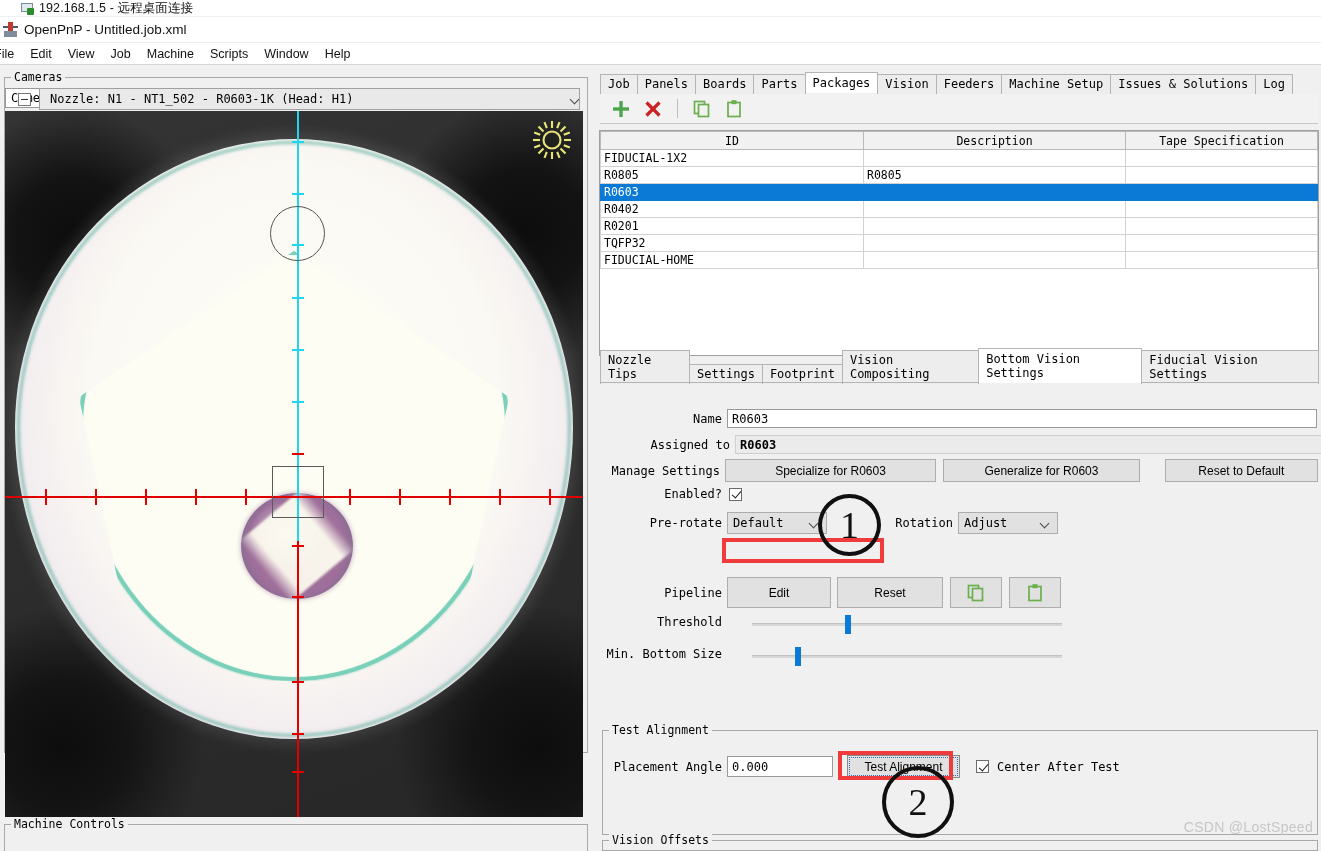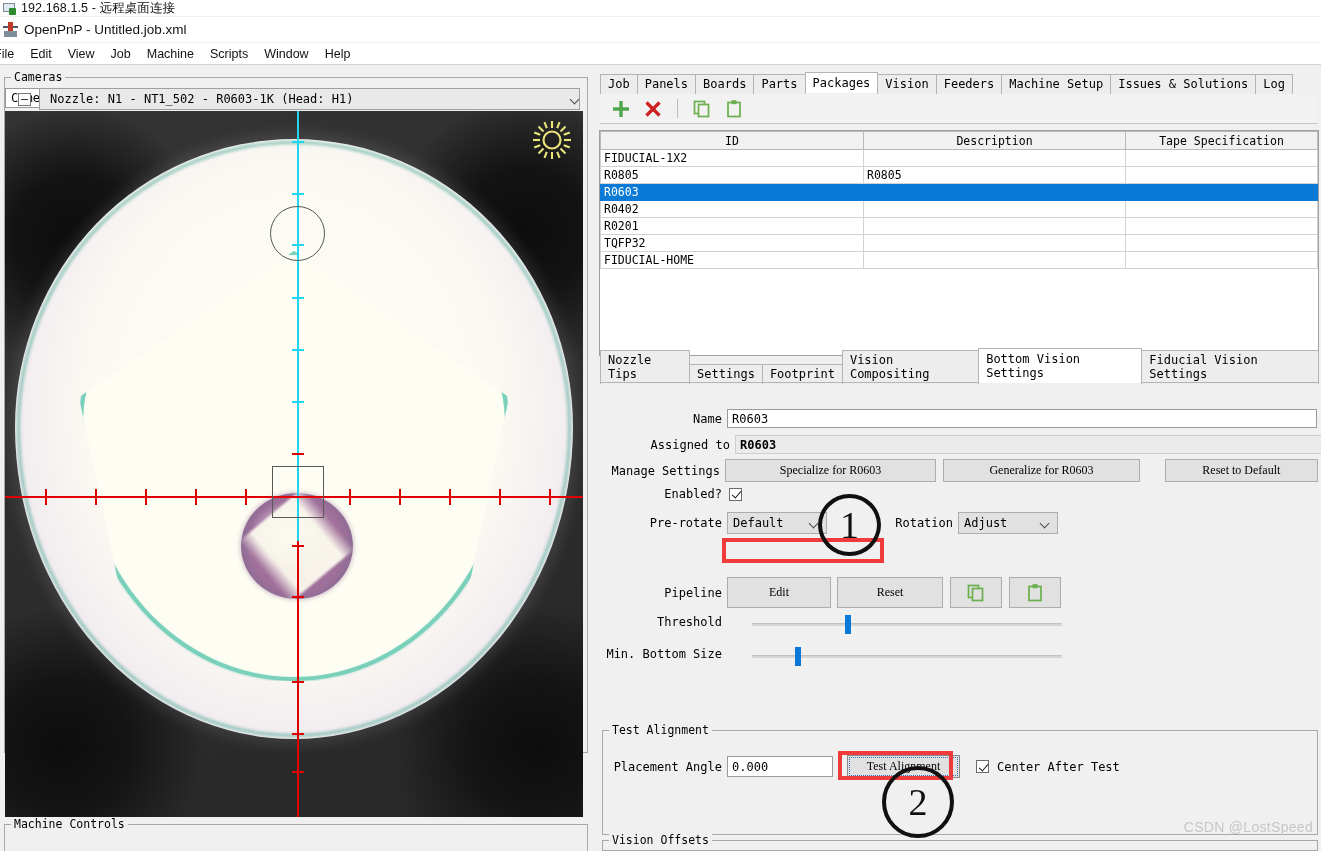--- a/index.html
+++ b/index.html
@@ -10,21 +10,21 @@
     background: #f0f0f0;
     font-family: "Liberation Sans", sans-serif;
     font-size: 12px;
     color: #000;
   }
   .app { position: relative; width: 1321px; height: 851px; }
 
   
   .rdp-bar {
     position: absolute; left: 0; top: 0; width: 1321px; height: 16px;
-    display: flex; align-items: center; gap: 5px; padding-left: 3px;
+    display: flex; align-items: center; gap: 5px; padding-left: 21px;
     background: #ffffff;
   }
   .rdp-bar .txt { font-size: 12.5px; color: #111; letter-spacing: .1px; }
   .rdp-ico { width: 13px; height: 13px; position: relative; flex: 0 0 auto; }
   .rdp-ico .scr { position:absolute; left:0; top:1px; width:12px; height:9px; background:#dfe7ef; border:1px solid #7d8b99;}
   .rdp-ico .dot { position:absolute; right:0px; bottom:0px; width:7px; height:7px; background:#2d8a2d; border-radius:1px;}
 
   .win-bar {
     position: absolute; left: 0; top: 17px; width: 1321px; height: 25px;
     display: flex; align-items: center; gap: 6px; padding-left: 3px;
@@ -250,21 +250,21 @@
     font-family: "DejaVu Sans Mono", monospace; font-size: 12px;
   }
   .readonly {
     background: #ebebeb; border: 1px solid #cfcfcf; height: 19px;
     display: flex; align-items: center; padding-left: 4px;
     font-family: "DejaVu Sans Mono", monospace; font-size: 12px; font-weight: bold;
   }
   .btn {
     background: #e1e1e1; border: 1px solid #adadad; height: 23px;
     display: flex; align-items: center; justify-content: center;
-    font-family: Liberation Serif, serif; font-size: 12px; cursor: default;
+    font-family: Liberation Sans, sans-serif; font-size: 12px; cursor: default;
   }
   .dropdown {
     background: #e1e1e1; border: 1px solid #adadad; height: 22px;
     display: flex; align-items: center; padding-left: 5px; position: relative;
     font-family: "DejaVu Sans Mono", monospace; font-size: 12px; cursor: default;
   }
   .dropdown .chev { position: absolute; right: 7px; top: 6px; }
   .cbox {
     width: 13px; height: 13px; border: 1px solid #6b6b6b; background: #fff;
     position: relative; flex: 0 0 auto;

